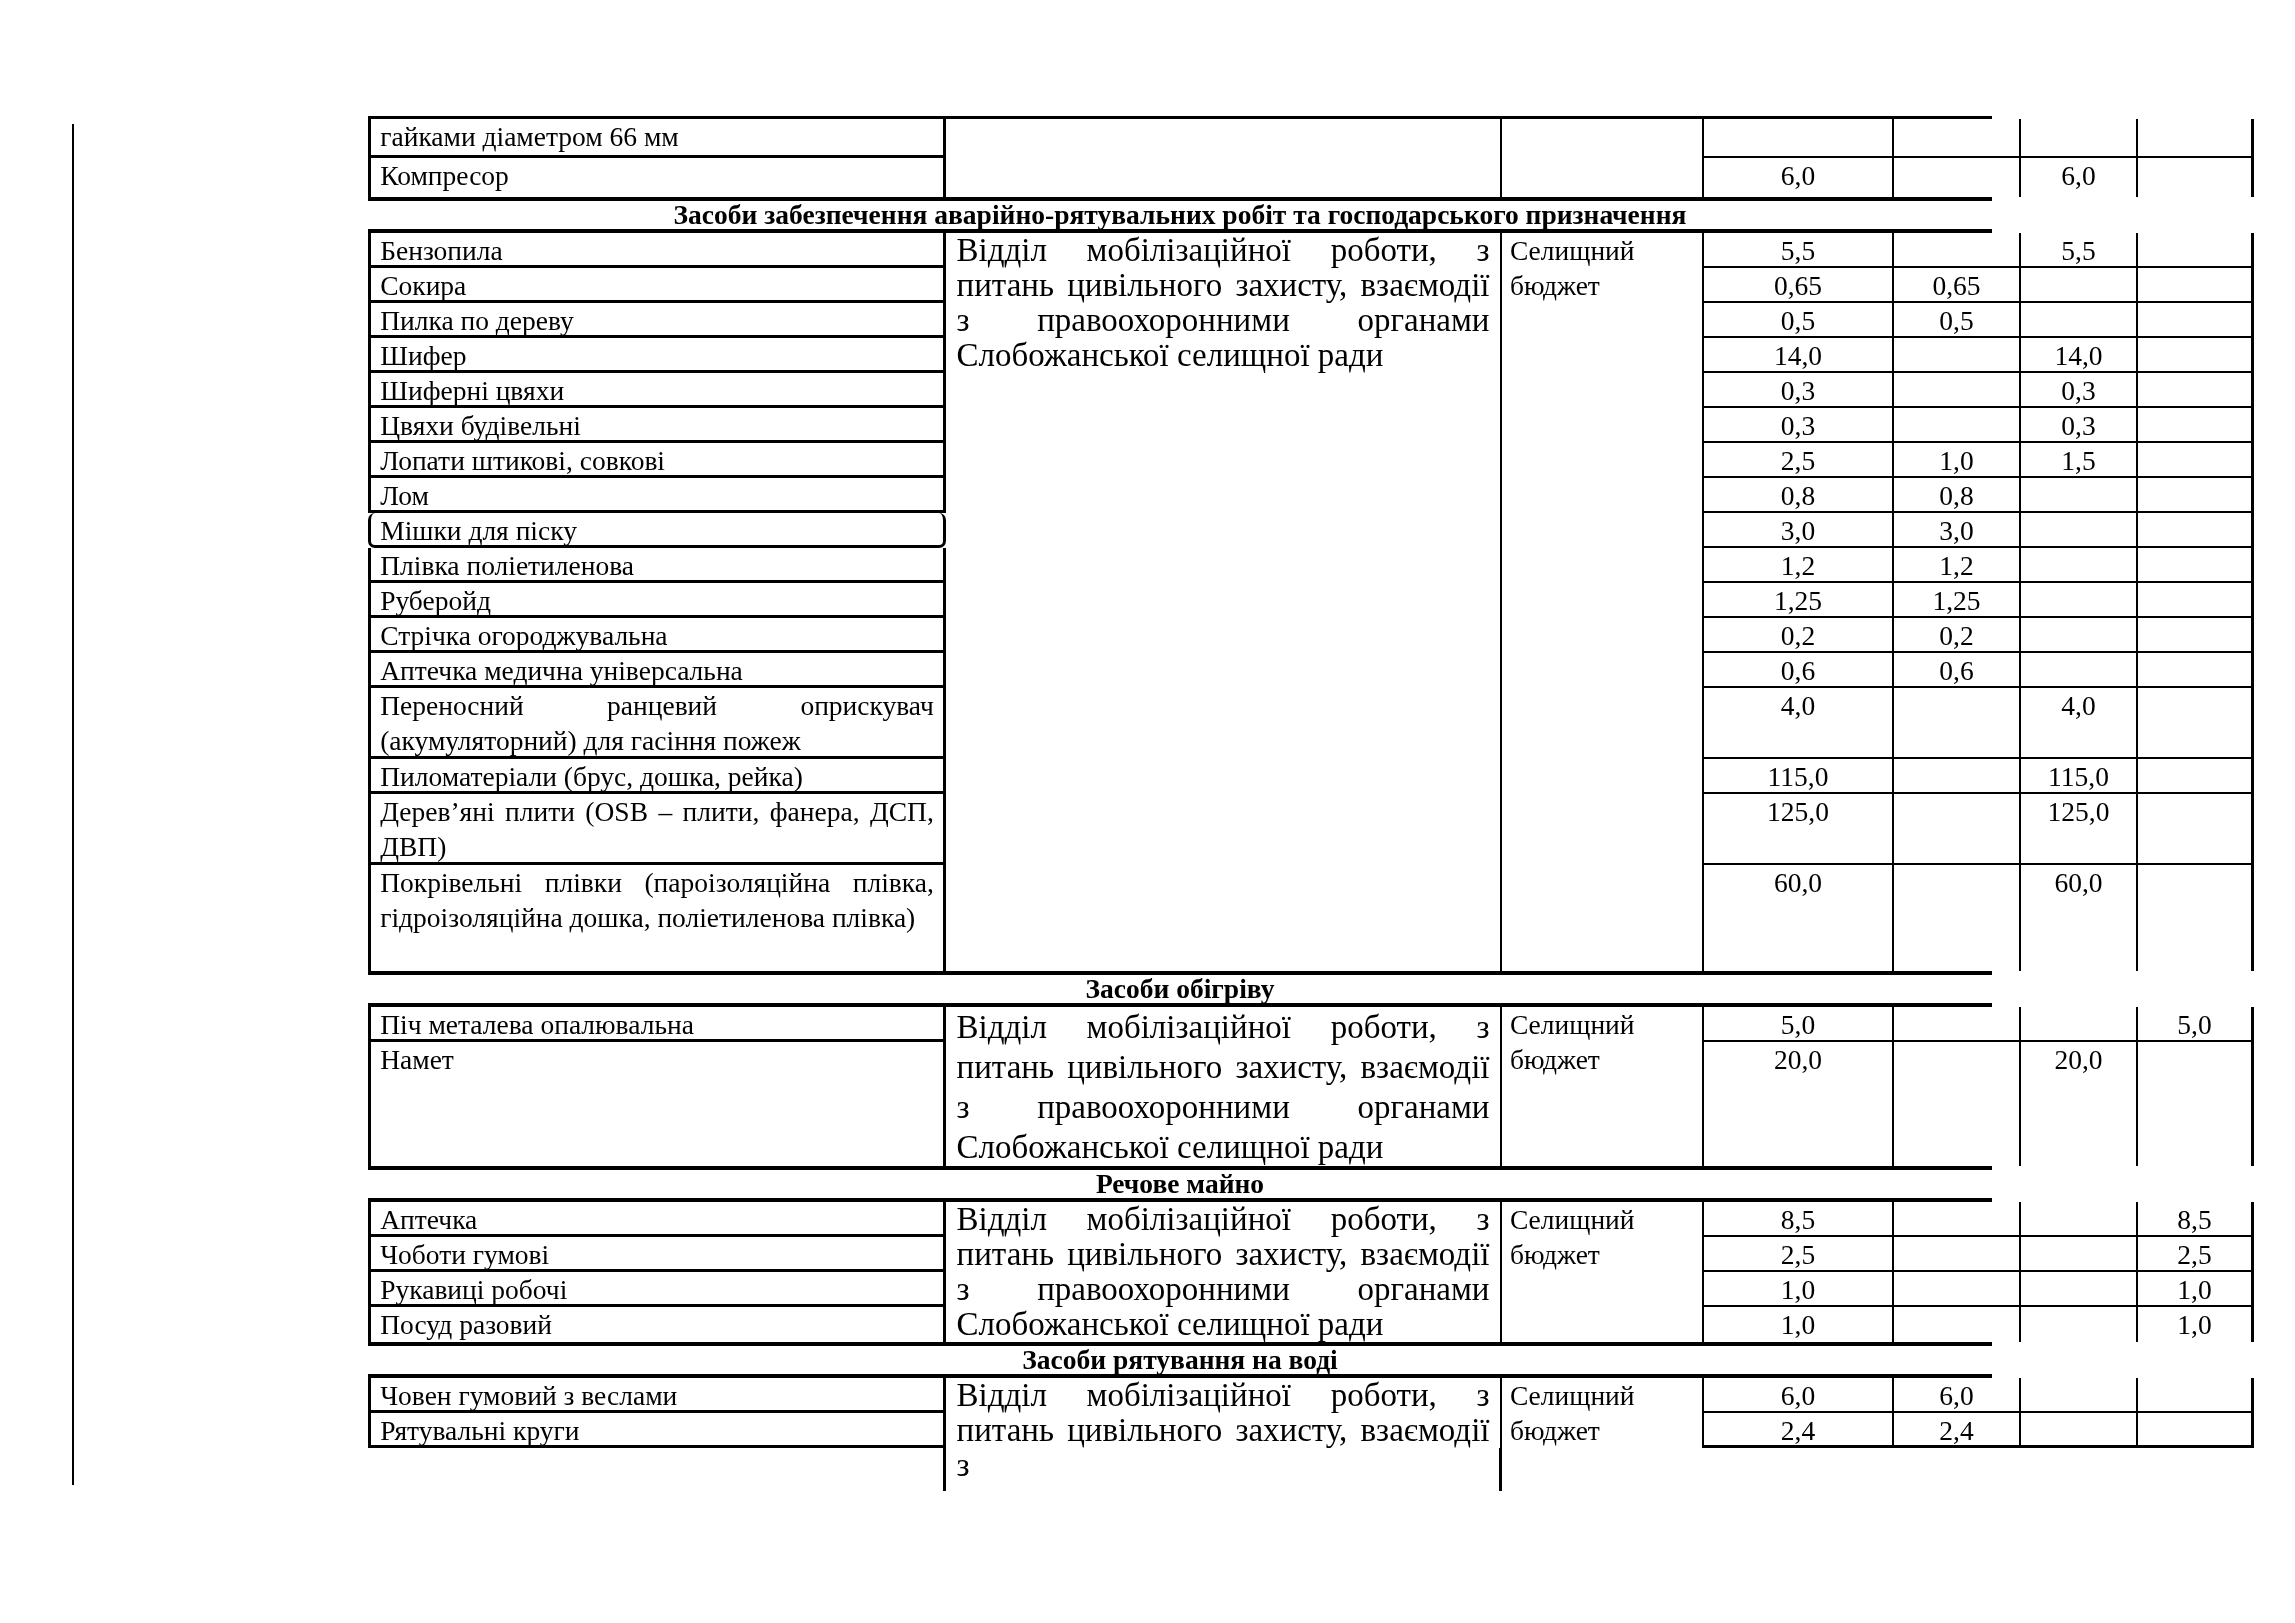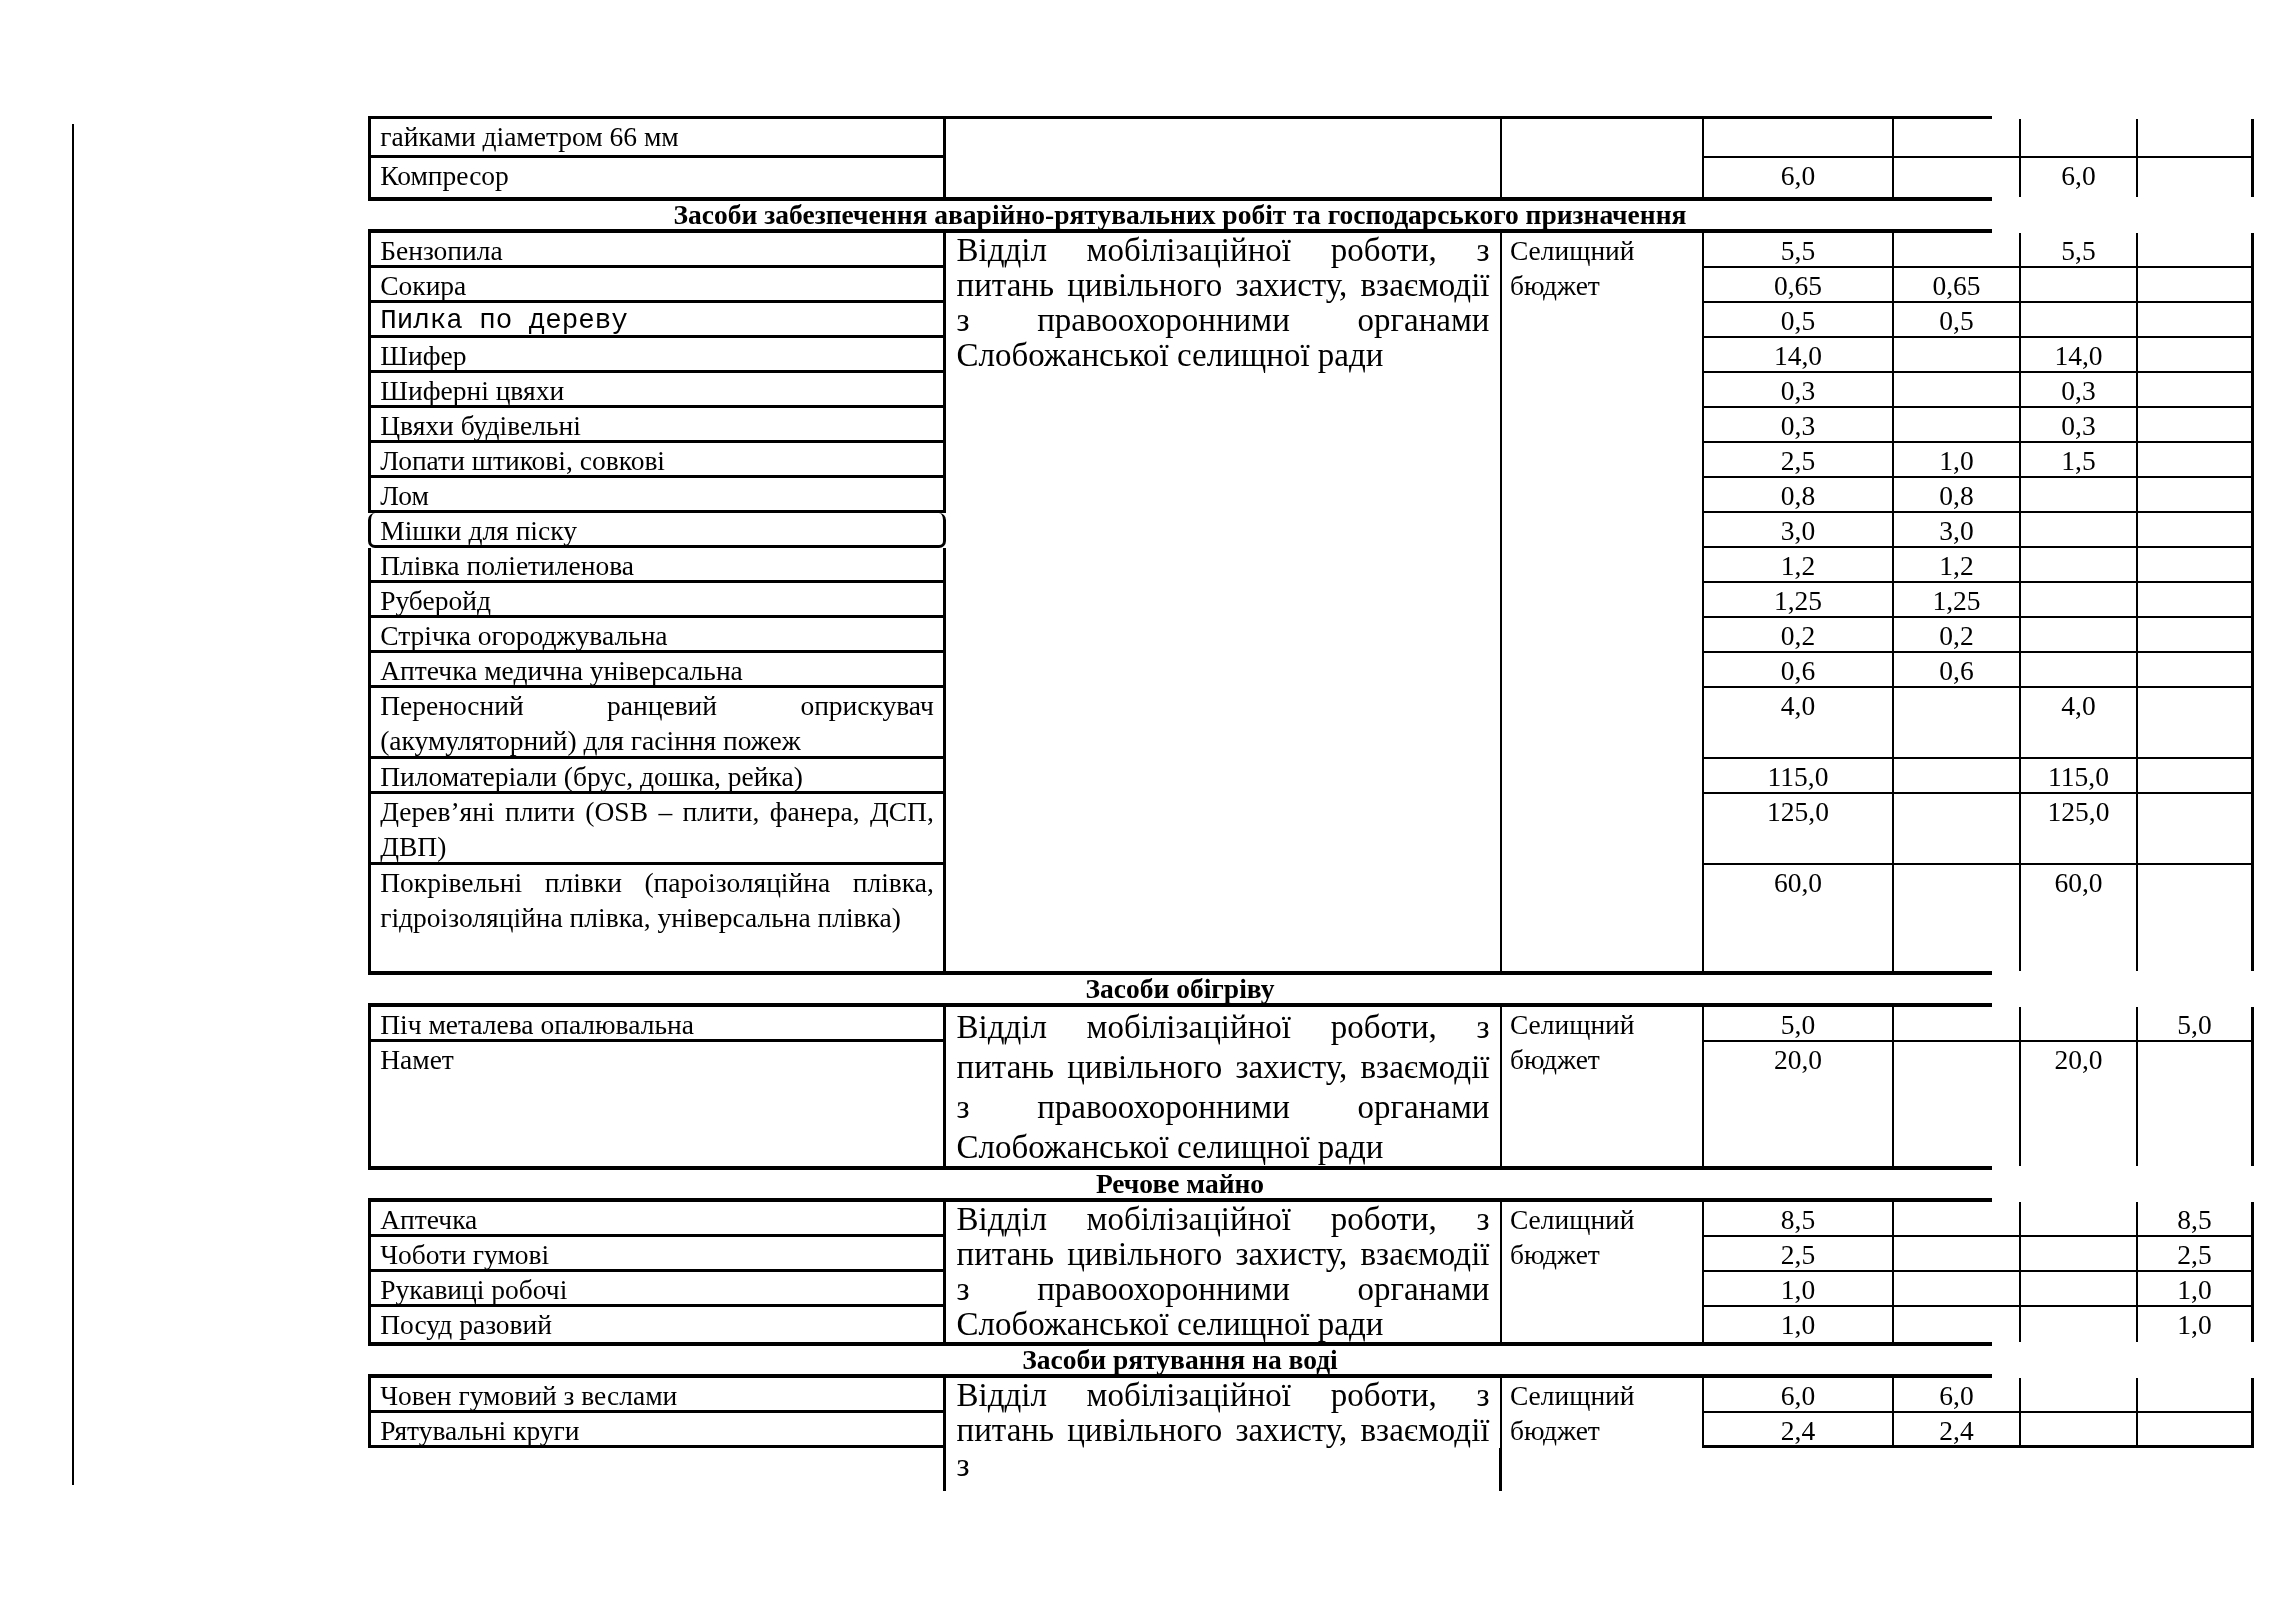--- a/index.html
+++ b/index.html
@@ -61,21 +61,21 @@
         <div class="c1" style="grid-row: 1;">Бензопила</div>
         <div class="num n1" style="grid-row: 1;">5,5</div>
         <div class="num n2" style="grid-row: 1;"></div>
         <div class="num n3" style="grid-row: 1;">5,5</div>
         <div class="num n4" style="grid-row: 1;"></div>
         <div class="c1" style="grid-row: 2;">Сокира</div>
         <div class="num n1" style="grid-row: 2;">0,65</div>
         <div class="num n2" style="grid-row: 2;">0,65</div>
         <div class="num n3" style="grid-row: 2;"></div>
         <div class="num n4" style="grid-row: 2;"></div>
-        <div class="c1" style="grid-row: 3; font-family: Liberation Mono, monospace;">Пилка по дереву</div>
+        <div class="c1" style="grid-row: 3;">Пилка по дереву</div>
         <div class="num n1" style="grid-row: 3;">0,5</div>
         <div class="num n2" style="grid-row: 3;">0,5</div>
         <div class="num n3" style="grid-row: 3;"></div>
         <div class="num n4" style="grid-row: 3;"></div>
         <div class="c1" style="grid-row: 4;">Шифер</div>
         <div class="num n1" style="grid-row: 4;">14,0</div>
         <div class="num n2" style="grid-row: 4;"></div>
         <div class="num n3" style="grid-row: 4;">14,0</div>
         <div class="num n4" style="grid-row: 4;"></div>
         <div class="c1" style="grid-row: 5;">Шиферні цвяхи</div>
@@ -131,21 +131,21 @@
         <div class="c1" style="grid-row: 15;">Пиломатеріали  (брус, дошка, рейка)</div>
         <div class="num n1" style="grid-row: 15;">115,0</div>
         <div class="num n2" style="grid-row: 15;"></div>
         <div class="num n3" style="grid-row: 15;">115,0</div>
         <div class="num n4" style="grid-row: 15;"></div>
         <div class="c1" style="grid-row: 16;">Дерев’яні плити (OSB – плити, фанера, ДСП, ДВП)</div>
         <div class="num n1" style="grid-row: 16;">125,0</div>
         <div class="num n2" style="grid-row: 16;"></div>
         <div class="num n3" style="grid-row: 16;">125,0</div>
         <div class="num n4" style="grid-row: 16;"></div>
-        <div class="c1 last" style="grid-row: 17;">Покрівельні плівки (пароізоляційна плівка, гідроізоляційна плівка, універсальна плівка)</div>
+        <div class="c1 last" style="grid-row: 17;">Покрівельні плівки (пароізоляційна плівка, гідроізоляційна дошка, поліетиленова плівка)</div>
         <div class="num n1 last" style="grid-row: 17;">60,0</div>
         <div class="num n2 last" style="grid-row: 17;"></div>
         <div class="num n3 last" style="grid-row: 17;">60,0</div>
         <div class="num n4 last" style="grid-row: 17;"></div>
       </div>
       <div class="band">Засоби обігріву</div>
       <div class="grid sec sec-1" style="grid-template-rows: 35px 124px;">
         <div class="c2" style="grid-row: 1 / span 2;">Відділ мобілізаційної роботи, з питань цивільного захисту, взаємодії з правоохоронними органами Слобожанської селищної ради</div>
         <div class="c3" style="grid-row: 1 / span 2;">Селищний бюджет</div>
         <div class="c1" style="grid-row: 1;">Піч металева опалювальна</div>

